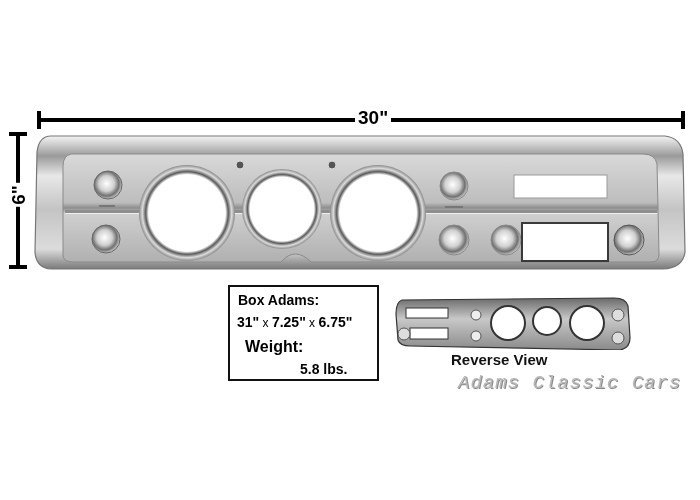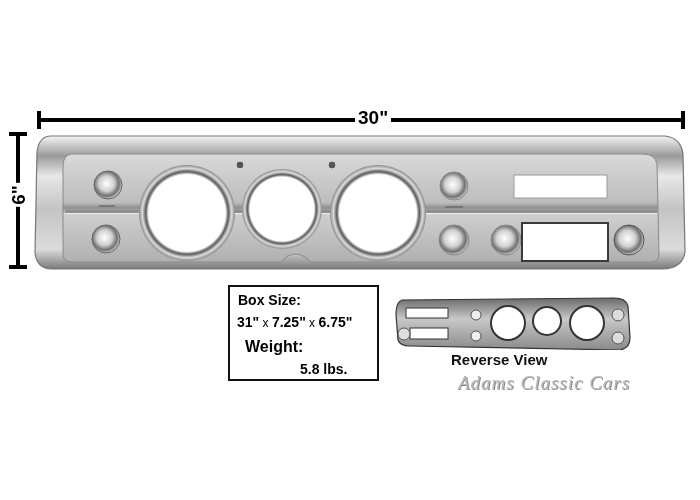--- a/index.html
+++ b/index.html
@@ -28,21 +28,21 @@
                 box-sizing: border-box; background: #fff; color: #000; font-weight: bold; }
     .info-box .t1 { position: absolute; left: 8px; top: 5px; font-size: 14px; }
     .info-box .t2 { position: absolute; left: 7px; top: 27px; font-size: 14px; white-space: nowrap; }
     .info-box .t2 .x { font-weight: normal; font-size: 12px; }
     .info-box .t3 { position: absolute; left: 15px; top: 51px; font-size: 16px; }
     .info-box .t4 { position: absolute; left: 70px; top: 74px; font-size: 14px; }
 
     
     .reverse { left: 392px; top: 292px; width: 245px; height: 58px; }
     .reverse-label { left: 451px; top: 351px; font-weight: bold; font-size: 15px; color: #111; }
-    .watermark { left: 458px; top: 372px; font-family: Liberation Serif, serif; font-style: italic;
+    .watermark { left: 458px; top: 372px; font-family: Liberation Mono, monospace; font-style: italic;
                  font-size: 19px; color: #b8b8b8; letter-spacing: 1px;
                  text-shadow: 1px 1px 0 #8a8a8a; }
   </style>
 </head>
 <body>
 
 <div class="abs dim-h">
   <div class="cap" style="left:0;"></div>
   <div class="line" style="left:0; width:648px;"></div>
   <div class="cap" style="left:644px;"></div>
@@ -110,21 +110,21 @@
   <circle cx="596" cy="108" r="15" fill="url(#knob)" stroke="#555"></circle>
 
   <rect x="481" y="43" width="93" height="23" fill="#ffffff" stroke="#9a9a9a"></rect>
   <rect x="489" y="91" width="86" height="38" fill="#ffffff" stroke="#3a3a3a" stroke-width="2"></rect>
 
   <rect x="66" y="73" width="16" height="2" fill="#777"></rect>
   <rect x="412" y="74" width="18" height="2" fill="#777"></rect>
 </svg>
 
 <div class="abs info-box">
-  <div class="t1">Box Size:</div>
+  <div class="t1">Box Adams:</div>
   <div class="t2">
     <span>31"</span><span class="x"> x </span><span>7.25"</span><span class="x"> x </span><span>6.75"</span>
   </div>
   <div class="t3">Weight:</div>
   <div class="t4">5.8 lbs.</div>
 </div>
 
 <svg class="abs reverse" viewBox="0 0 245 58">
   <defs>
     <linearGradient id="rev" x1="0" y1="0" x2="0" y2="1">

